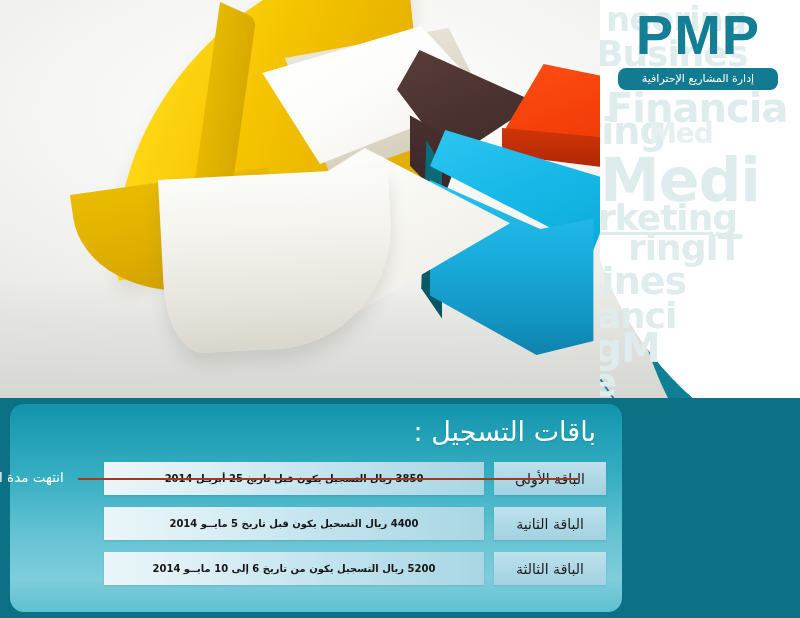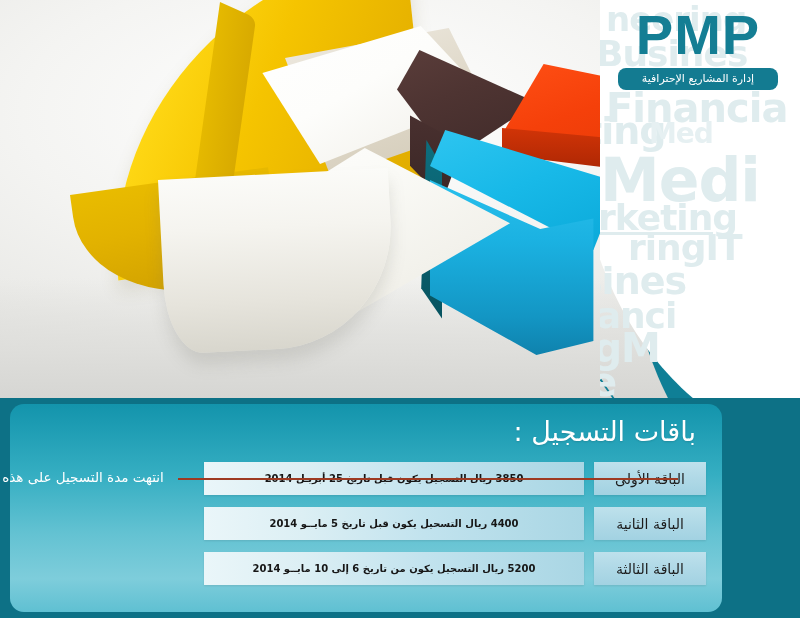--- a/index.html
+++ b/index.html
@@ -170,21 +170,21 @@
     font-size:11px;padding:4px 6px 5px;border-radius:8px;
     direction:rtl;white-space:nowrap;
   }
 
   
   .bottom{
     position:absolute;left:0;top:398px;width:800px;height:220px;
     background:#0d7186;
   }
   .inner-panel{
-    position:absolute;left:10px;top:6px;width:712px;height:208px;
+    position:absolute;left:10px;top:6px;width:612px;height:208px;
     border-radius:14px;
     background:linear-gradient(180deg,#1394ac 0%,#35aec2 34%,#63c2d2 62%,#7ecddb 84%,#5fc0d2 100%);
   }
   .panel-title{
     position:absolute;right:26px;top:12px;
     color:#ffffff;font-size:27px;direction:rtl;white-space:nowrap;
     text-shadow:0 1px 2px rgba(0,0,0,.12);
   }
 
   .rows{position:absolute;right:16px;top:58px;width:745px;}

